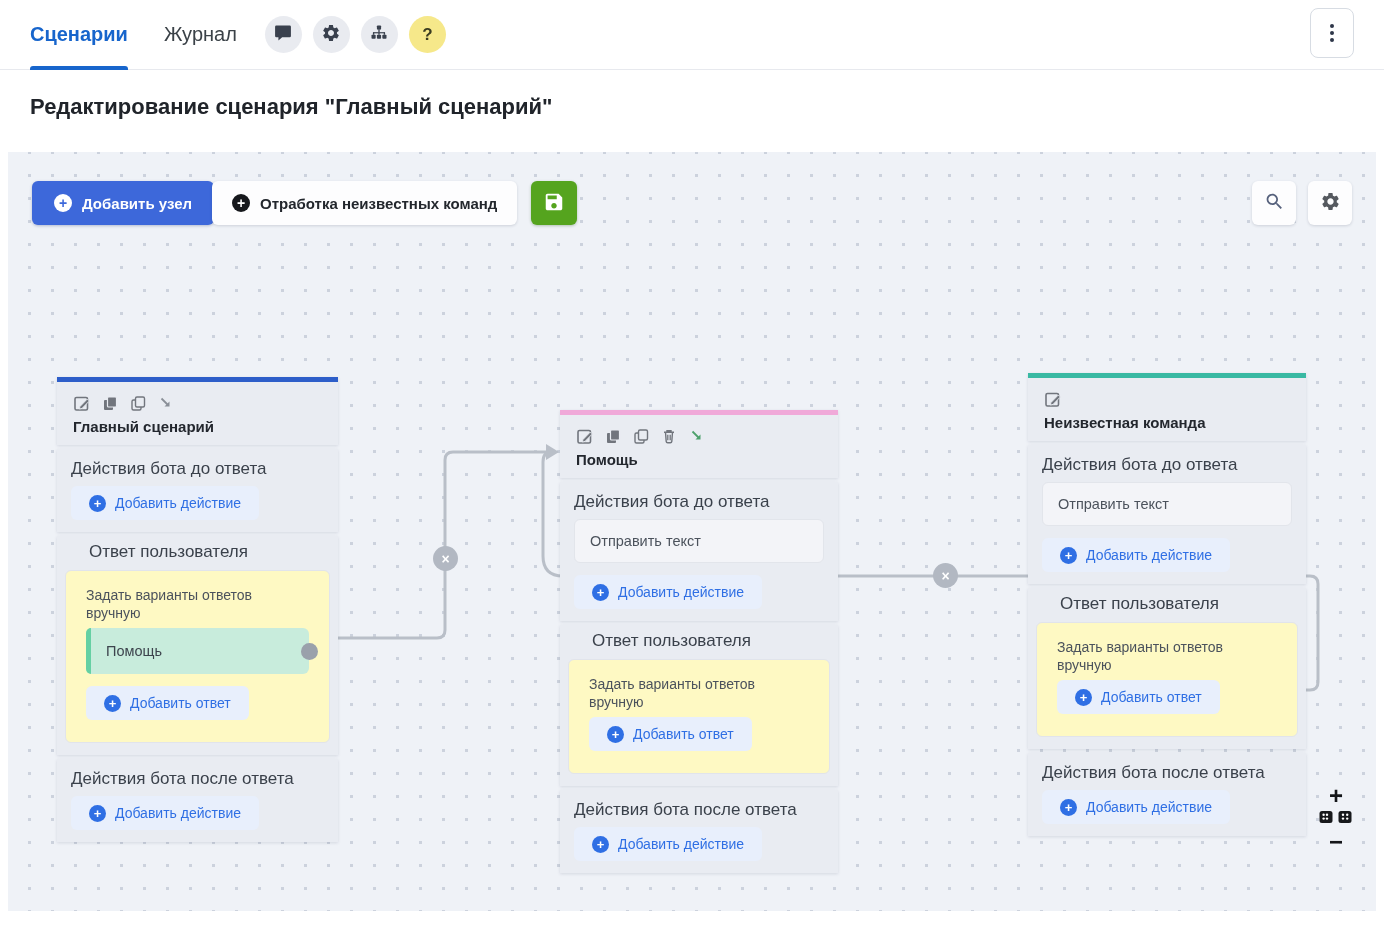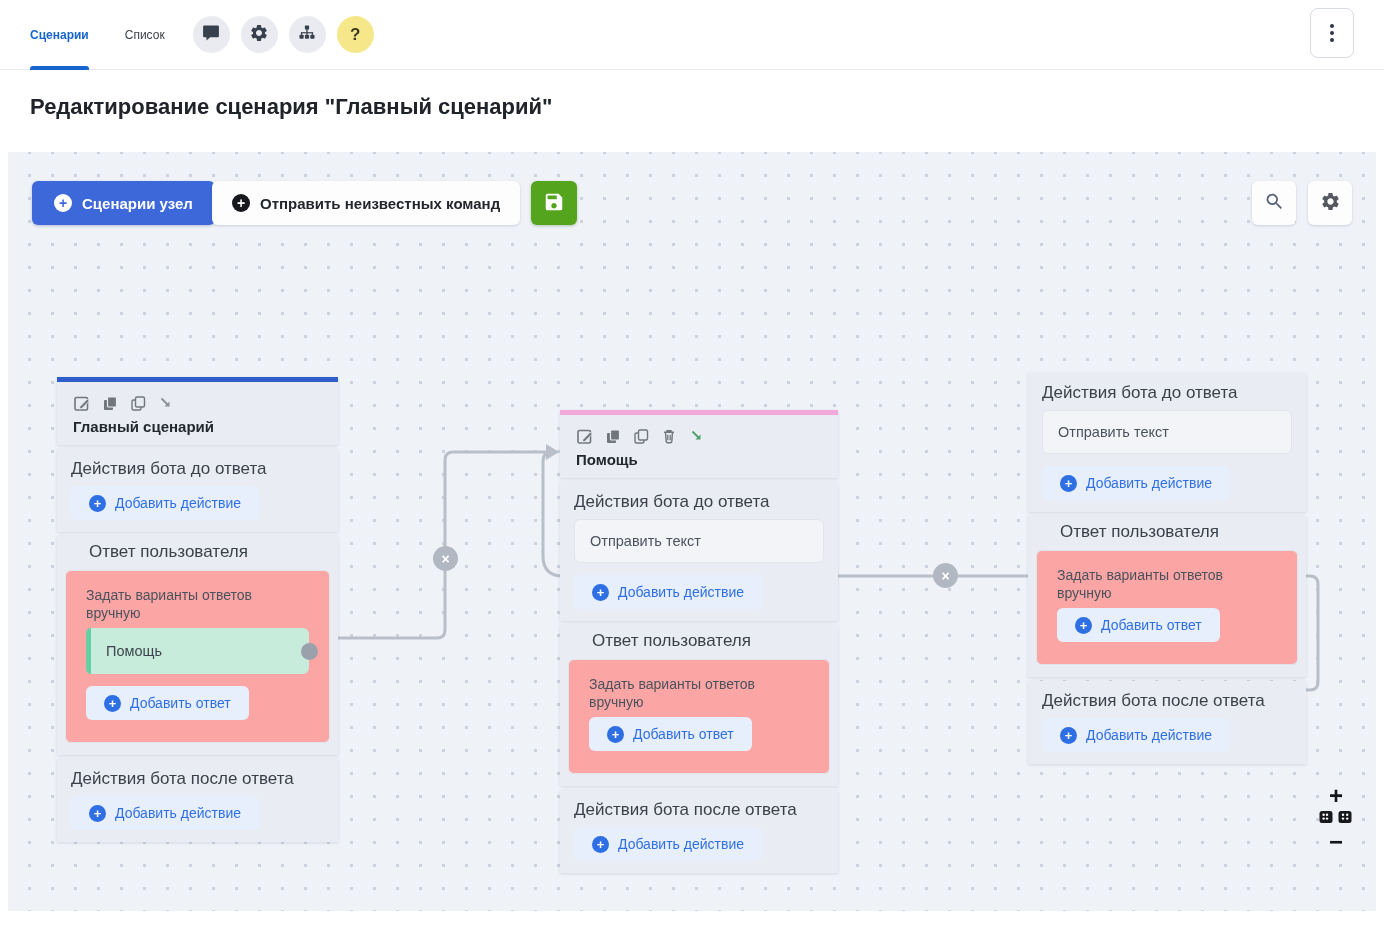--- a/index.html
+++ b/index.html
@@ -3,21 +3,21 @@
 <meta charset="utf-8">
 <style>
   * { margin:0; padding:0; box-sizing:border-box; }
   html,body { width:1384px; height:925px; overflow:hidden;
     font-family:"Liberation Sans","DejaVu Sans",sans-serif; background:#fff; color:#252a31; }
 
   
   .topbar { position:relative; z-index:6; height:70px; background:#fff;
     border-bottom:1px solid #e7e9ee; display:flex; align-items:stretch; padding-left:30px; }
   .tabs { display:flex; gap:36px; }
-  .tab { display:flex; align-items:center; font-size:12px; color:#3b4248; cursor:pointer; position:relative; }
+  .tab { display:flex; align-items:center; font-size:20px; color:#3b4248; cursor:pointer; position:relative; }
   .tab.active { color:#1765cc; font-weight:bold; }
   .tab.active::after { content:""; position:absolute; left:0; right:0; bottom:-1px; height:4px;
     background:#1765cc; border-radius:3px 3px 0 0; }
   .nav-icons { display:flex; align-items:center; gap:11px; margin-left:28px; }
   .circle-btn { width:37px; height:37px; border-radius:50%; background:#e9ebf0;
     display:flex; align-items:center; justify-content:center; cursor:pointer; }
   .circle-btn.help { background:#f6e88a; font-weight:bold; font-size:17px; color:#3a3b20; }
   .kebab-btn { position:absolute; right:30px; top:8px; width:44px; height:50px; background:#fff;
     border:1px solid #d7dce3; border-radius:8px; display:flex; flex-direction:column; gap:3px;
     align-items:center; justify-content:center; cursor:pointer; }
@@ -60,21 +60,21 @@
   .sec { background:#e9ecf2; box-shadow:0 1px 3px rgba(50,60,90,.14); }
   .node-hdr { border-top:5px solid #888; padding:12px 16px 10px; }
   .hdr-icons { display:flex; gap:10px; margin-bottom:6px; }
   .hdr-icons span { display:inline-flex; cursor:pointer; }
   .node-title { font-size:15px; font-weight:bold; color:#23272e; }
   .sec-label { font-size:17px; color:#3a414b; }
   .sec-before, .sec-after { padding:10px 14px 12px; }
   .sec-before .sec-label, .sec-after .sec-label { margin-bottom:7px; }
   .sec-resp { padding:6px 8px 12px; }
   .sec-resp > .sec-label { margin:0 0 8px 24px; }
-  .resp-card { background:#fca5a5; border:1px solid #e1e4eb; border-radius:6px; padding:16px 20px 22px; }
+  .resp-card { background:#fef9c3; border:1px solid #e1e4eb; border-radius:6px; padding:16px 20px 22px; }
   .manual-txt { font-size:14px; color:#4b525c; line-height:1.25; width:180px; margin-bottom:6px; }
   .action-item { background:#f3f4f8; border:1px solid #e2e5eb; border-radius:6px; height:44px;
     display:flex; align-items:center; padding:0 15px; font-size:14.5px; color:#4b525c;
     margin-bottom:12px; cursor:pointer; }
   .answer-item { position:relative; background:#c8ecdc; border-radius:6px; height:46px;
     display:flex; align-items:center; padding:0 18px 0 20px; font-size:14.5px; color:#3d444d;
     margin-bottom:12px; cursor:pointer; }
   .answer-item::before { content:""; position:absolute; left:0; top:0; bottom:0; width:5px;
     background:#65d0a3; border-radius:6px 0 0 6px; }
   .port-dot { position:absolute; right:-9px; top:50%; margin-top:-8px; width:17px; height:17px;
@@ -107,21 +107,21 @@
 
   <path d="M 302 638 H 437 Q 445 638 445 630 V 460 Q 445 452 453 452 H 546" fill="none" stroke="#b9bfc8" stroke-width="3"></path>
 
   <path d="M 1272 690 H 1310 Q 1318 690 1318 682 V 584 Q 1318 576 1310 576 H 563 Q 543 576 543 556 V 462 Q 543 452 551 452 H 546" fill="none" stroke="#b9bfc8" stroke-width="3"></path>
   <polygon points="546,444 559,452 546,460" fill="#b9bfc8"></polygon>
 </svg>
 
 <div class="topbar">
   <div class="tabs">
     <div class="tab active">Сценарии</div>
-    <div class="tab">Список</div>
+    <div class="tab">Журнал</div>
   </div>
   <div class="nav-icons">
     <div class="circle-btn">
       <span>
         <svg width="20" height="20" viewBox="0 0 24 24">
             <path d="M4 3h16a1.5 1.5 0 0 1 1.5 1.5v11A1.5 1.5 0 0 1 20 17h-9l-4.5 4v-4H4a1.5 1.5 0 0 1-1.5-1.5v-11A1.5 1.5 0 0 1 4 3z" fill="#39404d"></path>
           </svg>
       </span>
     </div>
     <div class="circle-btn">
@@ -152,25 +152,25 @@
     <i></i>
       <i></i>
       <i></i>
   </div>
 </div>
 
 <div class="page-title">Редактирование сценария "Главный сценарий"</div>
 
 <button class="btn-add-node">
   <span class="plus-circ on-blue">+</span>
-  <span>Сценарии узел</span>
+  <span>Добавить узел</span>
 </button>
 <button class="btn-unknown">
   <span class="plus-circ on-white">+</span>
-  <span>Отправить неизвестных команд</span>
+  <span>Отработка неизвестных команд</span>
 </button>
 <button class="btn-save">
   <span>
     <svg width="22" height="22" viewBox="0 0 24 24">
         <path d="M17 3H5c-1.11 0-2 .9-2 2v14c0 1.1.89 2 2 2h14c1.1 0 2-.9 2-2V7l-4-4zm-5 16c-1.66 0-3-1.34-3-3s1.34-3 3-3 3 1.34 3 3-1.34 3-3 3zm3-10H5V5h10v4z" fill="#fff"></path>
       </svg>
   </span>
 </button>
 <button class="btn-sq btn-search">
   <span>
@@ -304,20 +304,31 @@
   <div class="sec sec-after">
     <div class="sec-label">Действия бота после ответа</div>
     <button class="btn-light">
       <span class="plus-circ on-light">+</span>
       <span>Добавить действие</span>
     </button>
   </div>
 </div>
 
 <div class="node" id="node3">
+  <div class="sec node-hdr" style="border-top-color: rgb(57, 185, 163);">
+    <div class="hdr-icons">
+      <span>
+          <svg width="18" height="18" viewBox="0 0 18 18">
+            <rect x="2" y="3.5" width="12.5" height="12.5" rx="1.5" fill="none" stroke="#71757d" stroke-width="1.6"></rect>
+            <path d="M7 12.5 14.3 5l2 2-7.3 7.4-2.7.6z" fill="#71757d" stroke="#e9ecf2" stroke-width="0.9"></path>
+          </svg>
+        </span>
+    </div>
+    <div class="node-title">Неизвестная команда</div>
+  </div>
   <div class="sec sec-before">
     <div class="sec-label">Действия бота до ответа</div>
     <div class="action-item">Отправить текст</div>
     <button class="btn-light">
       <span class="plus-circ on-light">+</span>
       <span>Добавить действие</span>
     </button>
   </div>
   <div class="sec sec-resp">
     <div class="sec-label">Ответ пользователя</div>

